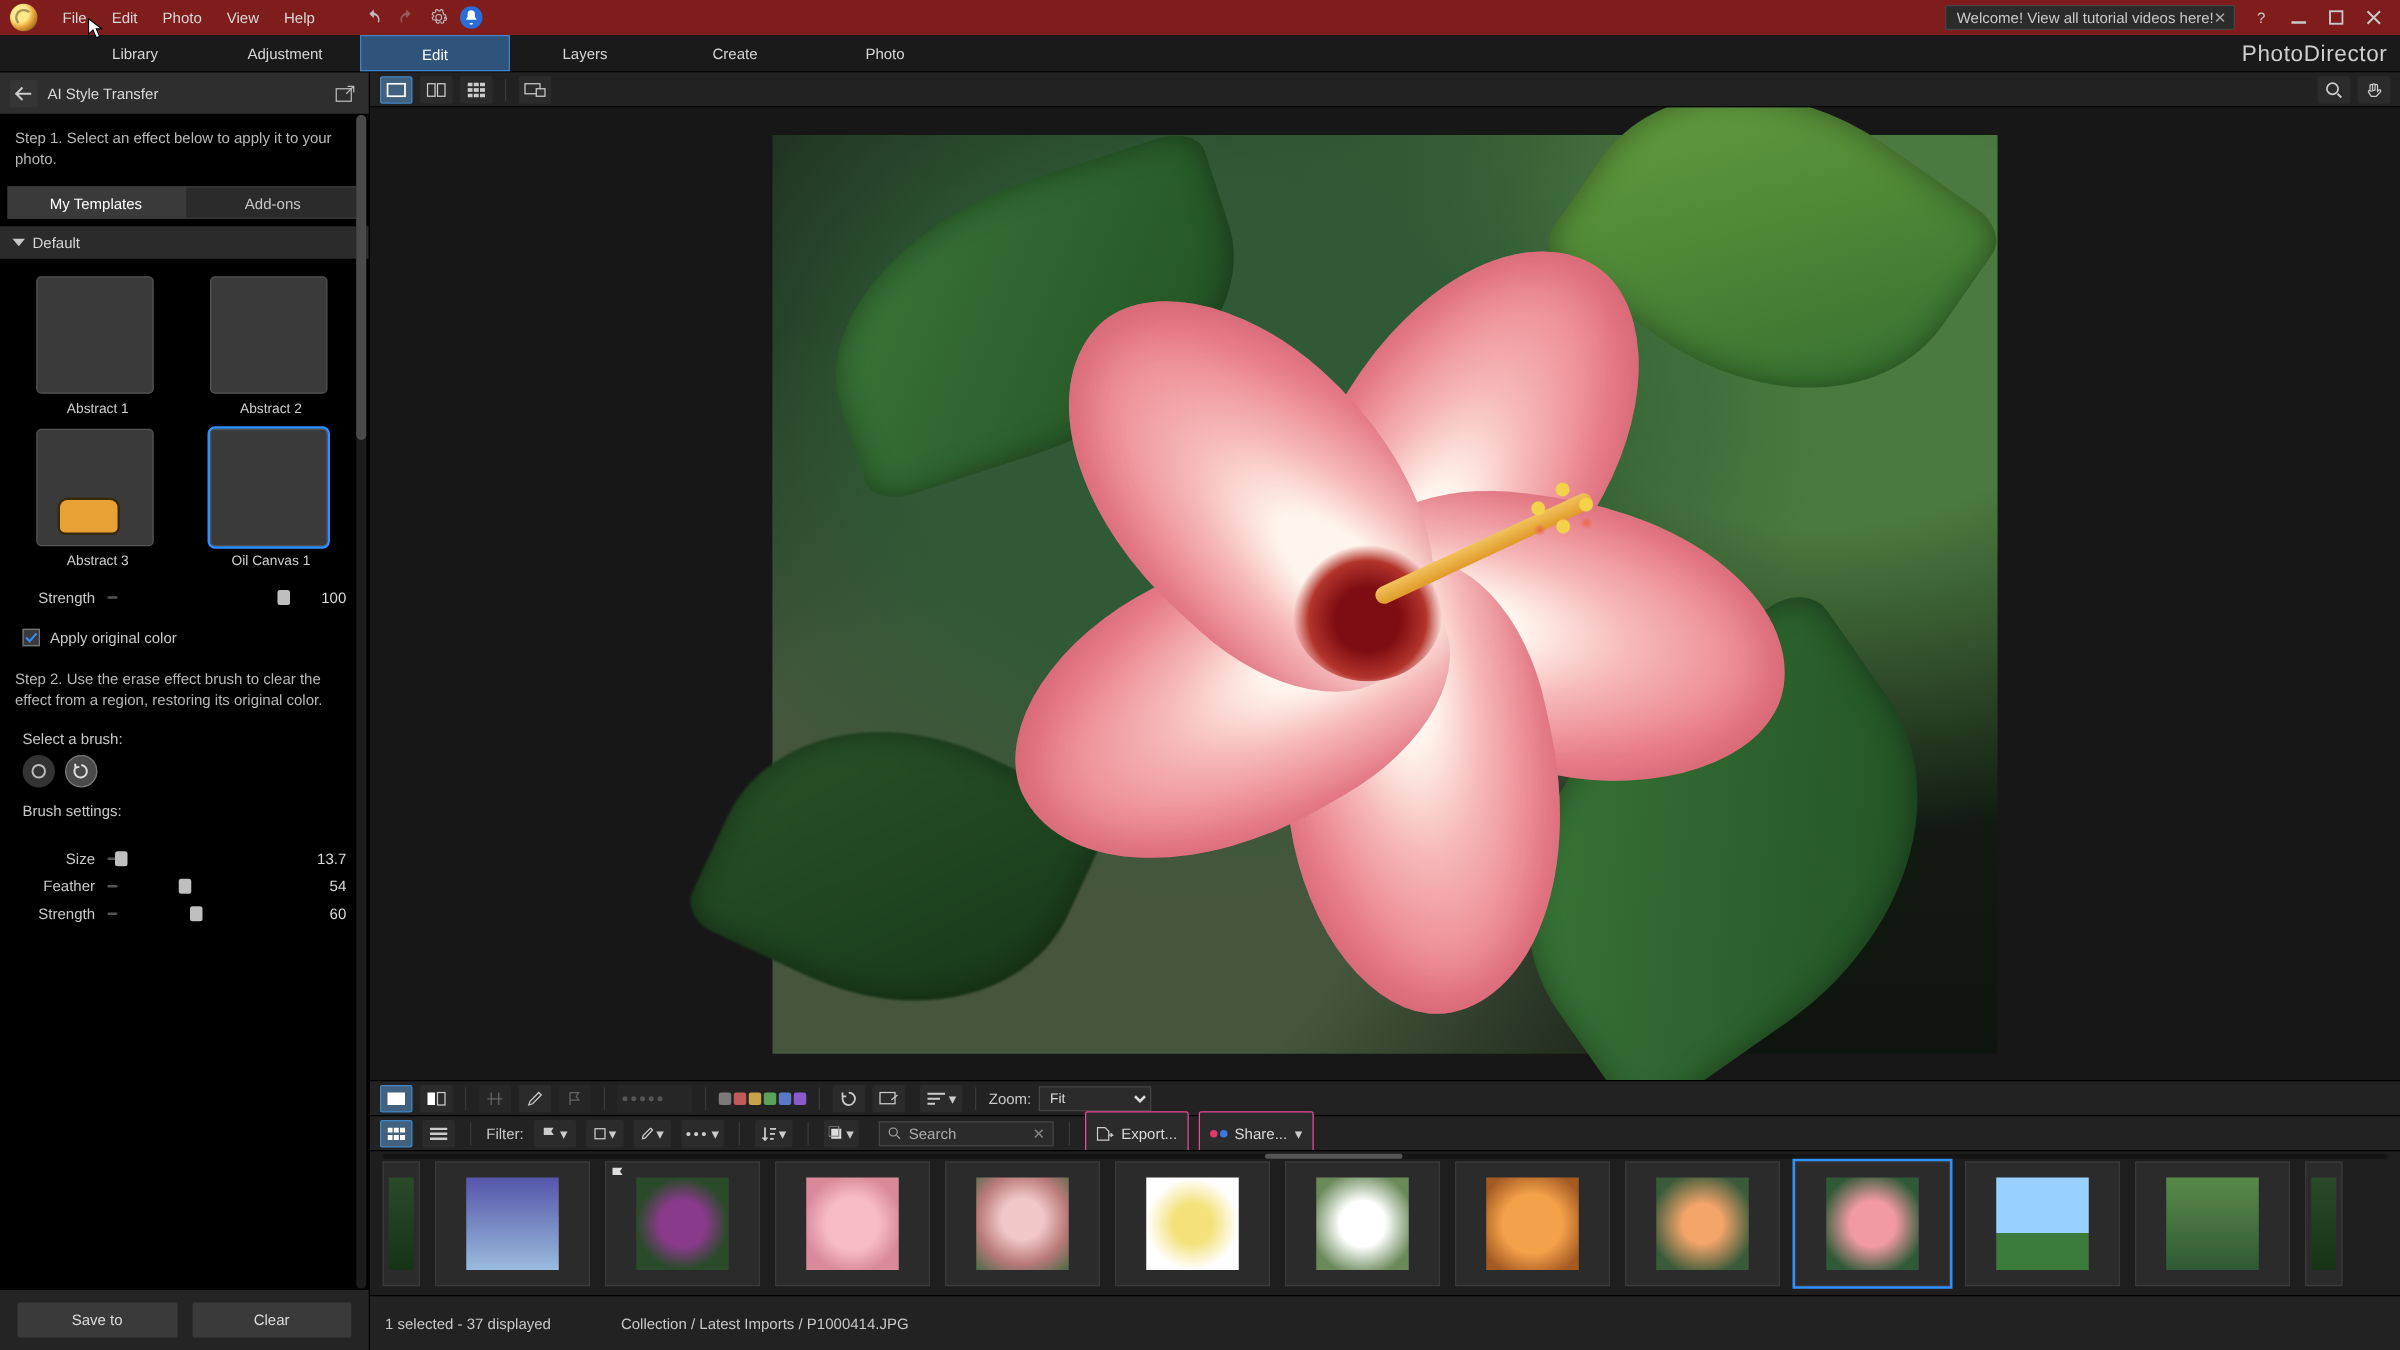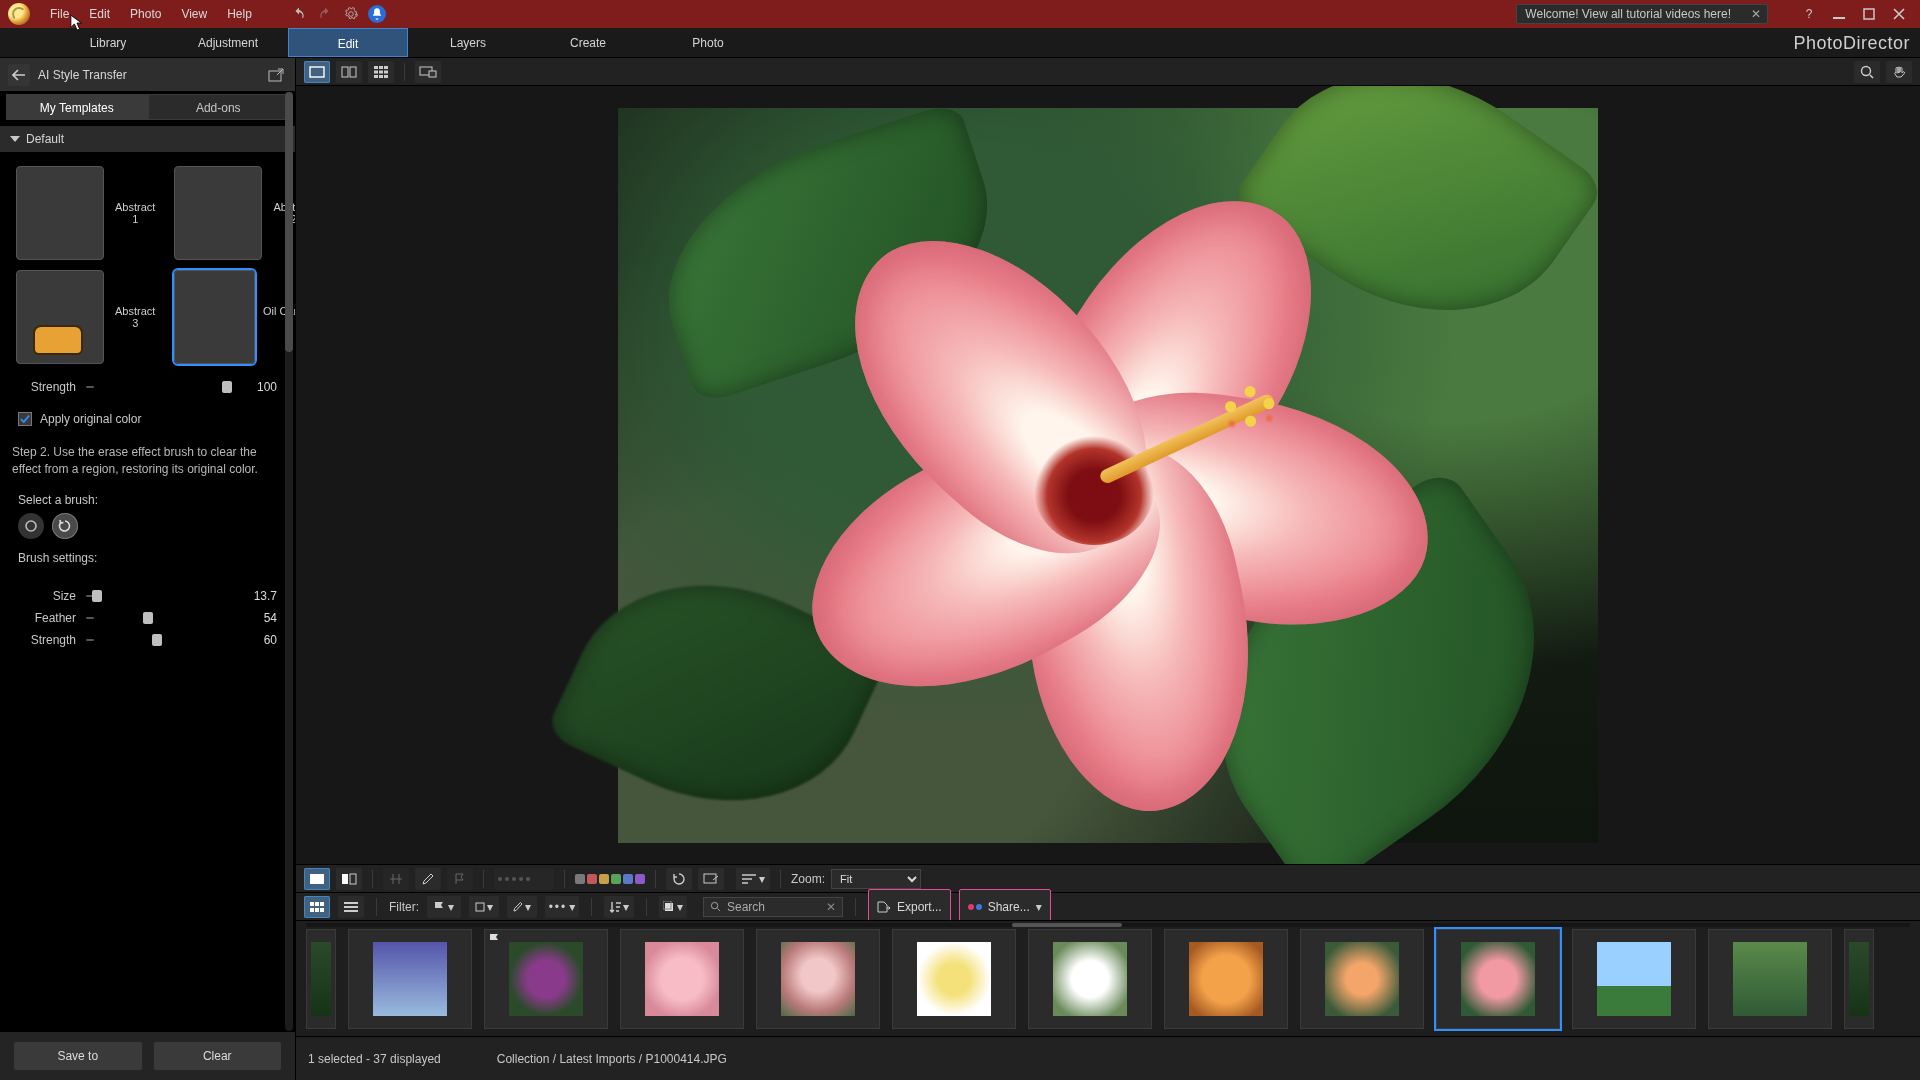--- a/index.html
+++ b/index.html
@@ -8,21 +8,21 @@
 
 .titlebar { height: 28px; background: #7f1d1d; display: flex; align-items: center; padding: 0 4px; }
 .logo { width: 22px; height: 22px; border-radius: 50%; background: radial-gradient(circle at 35% 35%, #ffe98a 0 35%, #e8a23a 55%, #7a4a12 90%); margin: 0 10px 0 4px; position: relative; }
 .logo::after { content: ""; position: absolute; inset: 4px; border: 2px solid rgba(0,0,0,.35); border-right-color: transparent; border-bottom-color: transparent; border-radius: 50%; }
 .menu-item { padding: 0 10px; height: 28px; line-height: 28px; color: #d8d8d8; cursor: pointer; }
 .cursor { position: absolute; left: 70px; top: 14px; width: 14px; height: 18px; pointer-events: none; z-index: 50; }
 .titlebar .spacer { flex: 1; }
 .title-icn { width: 26px; height: 26px; display: flex; align-items: center; justify-content: center; color: #bdbdbd; cursor: pointer; }
 .title-icn svg { width: 14px; height: 14px; fill: currentColor; }
 .bell { width: 18px; height: 18px; border-radius: 50%; background: #2a6cd8; display: flex; align-items: center; justify-content: center; }
-.welcome { background: #2b2b2b; border: 1px solid #444; border-radius: 2px; padding: 2px 36px 2px 8px; color: #c9c9c9; position: relative; margin-right: 24px; cursor: pointer; }
+.welcome { background: #2b2b2b; border: 1px solid #444; border-radius: 2px; padding: 2px 16px 2px 8px; color: #c9c9c9; position: relative; margin-right: 4px; cursor: pointer; }
 .welcome .x { position: absolute; right: 6px; top: 2px; color: #aaa; font-size: 12px; }
 .win-btns { display: flex; gap: 8px; margin: 0 6px; }
 .win-btn { width: 22px; height: 22px; display: flex; align-items: center; justify-content: center; color: #c9c9c9; cursor: pointer; }
 
 
 .modbar { height: 30px; background: #1a1a1a; border-bottom: 1px solid #000; display: flex; align-items: stretch; }
 .modtab { width: 120px; text-align: center; line-height: 30px; color: #d6d6d6; cursor: pointer; }
 .modtab.active { background: #2f537a; border: 1px solid #3f86c9; color: #fff; }
 .brand { margin-left: auto; margin-right: 10px; line-height: 30px; font-size: 18px; font-weight: 300; color: #cfcfcf; letter-spacing: .5px; }
 
@@ -38,21 +38,21 @@
 .scroll { flex: 1; overflow: hidden; position: relative; }
 .scroll .track { position: absolute; right: 2px; top: 0; bottom: 0; width: 8px; background: #1c1c1c; border-radius: 4px; }
 .scroll .thumb { position: absolute; right: 2px; top: 0; width: 8px; height: 260px; background: #4a4a4a; border-radius: 4px; }
 .step { padding: 10px 12px; color: #b8b8b8; line-height: 1.45; }
 .tabs2 { display: flex; margin: 2px 6px 6px 6px; }
 .tab2 { flex: 1; height: 26px; line-height: 26px; text-align: center; background: #2b2b2b; border: 1px solid #3a3a3a; cursor: pointer; color: #c7c7c7; }
 .tab2.active { background: #3a3a3a; color: #fff; }
 .section-hdr { padding: 6px 10px; background: #2b2b2b; display: flex; align-items: center; gap: 6px; color: #d6d6d6; cursor: pointer; }
 .tri { width: 0; height: 0; border-left: 5px solid transparent; border-right: 5px solid transparent; border-top: 6px solid #c8c8c8; }
 .grid { display: grid; grid-template-columns: repeat(2, 1fr); gap: 10px 18px; padding: 14px 18px 6px 18px; }
-.tmpl { display: flex; flex-direction: row; align-items: center; gap: 6px; cursor: pointer; }
+.tmpl { display: flex; flex-direction: column; align-items: center; gap: 6px; cursor: pointer; }
 .tmpl .thumb { width: 94px; height: 94px; background: #3a3a3a; border: 1px solid #555; position: relative; overflow: hidden; }
 .tmpl.selected .thumb { outline: 2px solid #2f90ff; }
 .tmpl .lbl { font-size: 11px; color: #cfcfcf; text-align: center; }
 
 .th-a1 { background: repeating-linear-gradient(45deg,#6e7a7f 0 6px,#aab6bb 6px 12px), radial-gradient(circle at 30% 70%,#3a4246,#6c7c82); background-blend-mode: overlay; }
 .th-a2 { background: linear-gradient(#7a6a55,#c4b79e),repeating-linear-gradient(0deg,#000 0 2px,transparent 2px 6px); background-blend-mode: multiply; }
 .th-a3 { background: linear-gradient(#b7ad98,#8b7f67); position: relative; }
 .th-a3::after { content: ""; position: absolute; left: 18px; bottom: 10px; width: 46px; height: 26px; background: #e8a135; border-radius: 6px 6px 4px 4px; box-shadow: 0 0 0 2px #3a2a09; }
 .th-cr { background: linear-gradient(#fff,#fff); position: relative; }
 .th-cr::before { content: ""; position: absolute; inset: 8px 6px 6px 6px; background:
@@ -247,20 +247,21 @@
             <rect x="1" y="3" width="12" height="10" fill="none" stroke="#bbb"></rect>
             <path d="M10 1 H15 V6 M15 1 L9 7" stroke="#bbb" fill="none"></path>
           </svg>
         </div>
     </div>
 
     <div class="scroll">
       <div class="track"></div>
       <div class="thumb"></div>
 
+      <div class="step">Step 1. Select an effect below to apply it to your photo.</div>
       <div class="tabs2">
         <div class="tab2 active">My Templates</div>
         <div class="tab2">Add-ons</div>
       </div>
       <div class="section-hdr">
           <span class="tri"></span>
           <span>Default</span>
         </div>
 
       <div class="grid">

